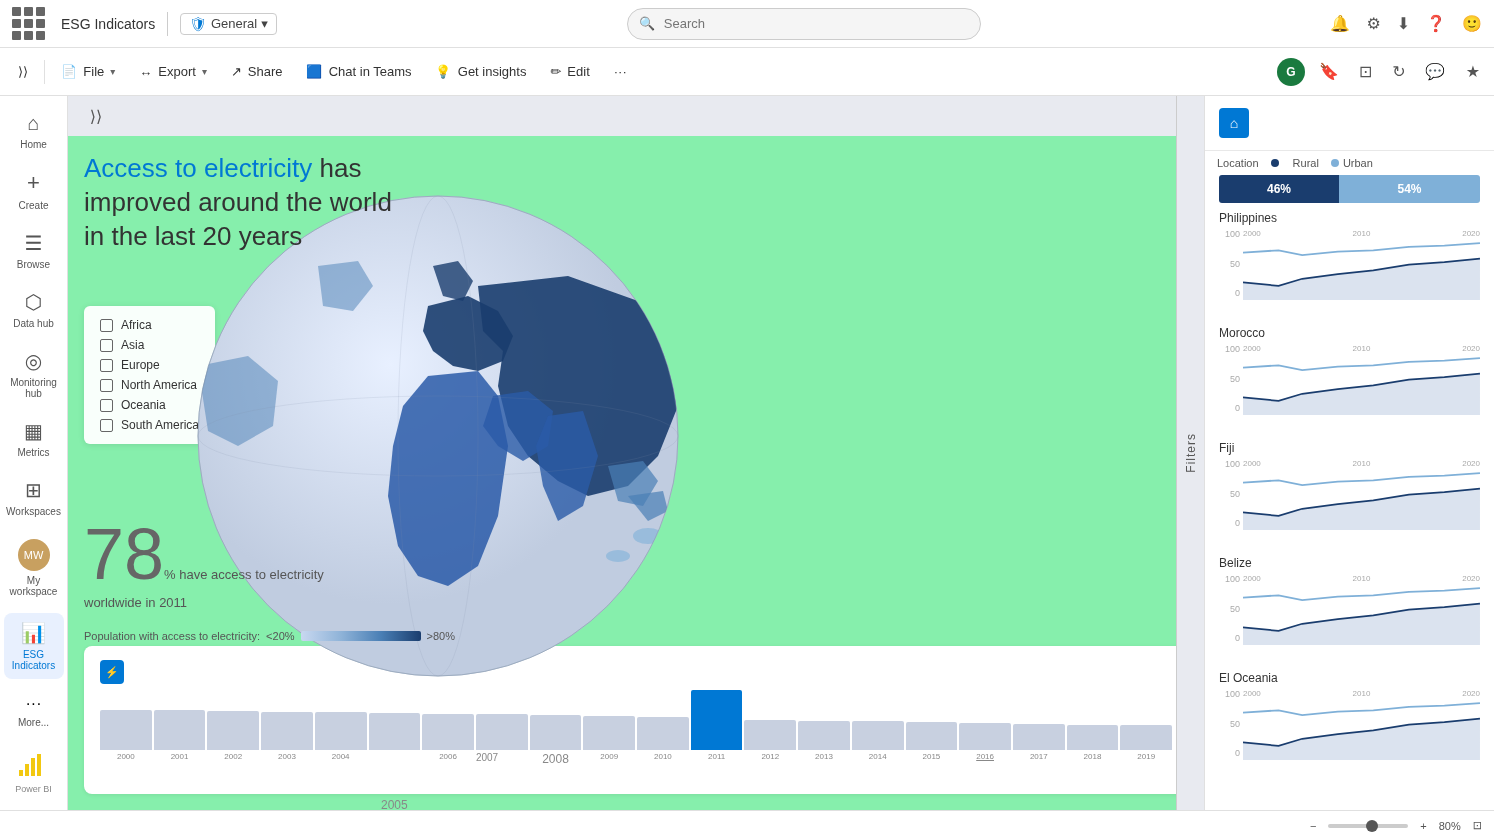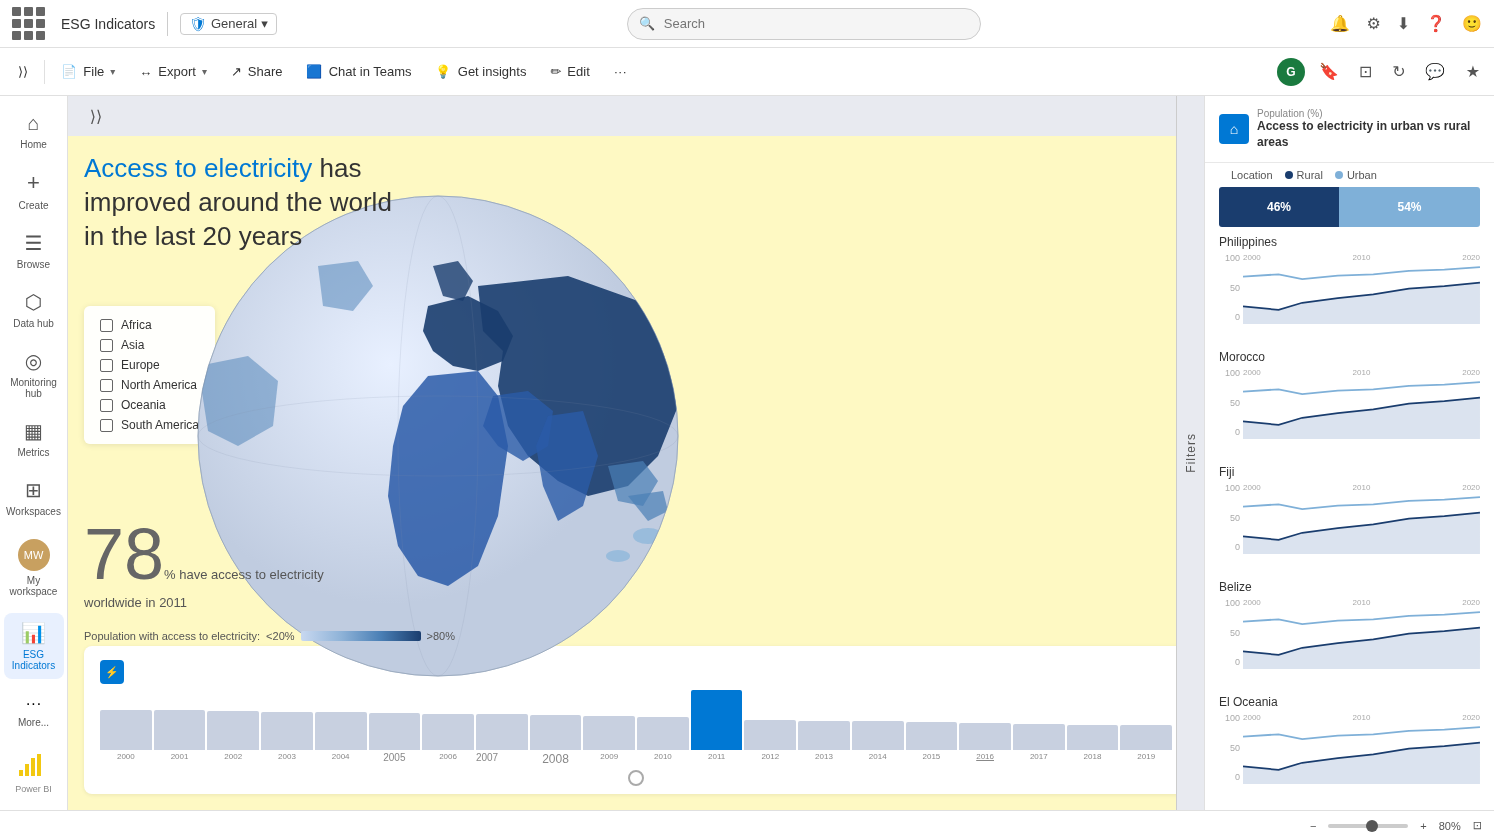--- a/index.html
+++ b/index.html
@@ -48,21 +48,21 @@
 
     
     .report-header { background: #e8eaf0; padding: 8px 16px; display: flex; align-items: center; gap: 12px; flex-shrink: 0; }
     .expand-btn { width: 24px; height: 24px; display: flex; align-items: center; justify-content: center; color: #555; cursor: pointer; }
     .report-tab { padding: 6px 14px; border-radius: 4px; font-size: 12px; cursor: pointer; font-weight: 500; }
     .report-tab.active { background: #0078d4; color: #fff; }
     .report-tab.inactive { background: #d8dce6; color: #333; }
     .report-title { font-size: 11px; font-weight: 700; color: #1a6fbf; letter-spacing: 1px; text-transform: uppercase; }
 
     
-    .report-content { flex: 1; background: #fef9c3; padding: 16px; display: flex; flex-direction: column; gap: 12px; overflow: hidden; position: relative; }
+    .report-content { flex: 1; background: #86efac; padding: 16px; display: flex; flex-direction: column; gap: 12px; overflow: hidden; position: relative; }
 
     
     .legend-box { position: absolute; top: 180px; left: 14px; background: rgba(255,255,255,0.95); border-radius: 6px; padding: 12px 16px; box-shadow: 0 1px 6px rgba(0,0,0,0.1); }
     .legend-item { display: flex; align-items: center; gap: 8px; margin-bottom: 6px; font-size: 12px; color: #333; }
     .legend-item:last-child { margin-bottom: 0; }
     .legend-check { width: 13px; height: 13px; border: 1.5px solid #666; border-radius: 2px; flex-shrink: 0; }
 
     
     .stats-block { position: absolute; bottom: 230px; left: 14px; }
 
@@ -351,21 +351,21 @@
               <div style="flex: 1 1 0%; height: 26px; background: rgb(200, 208, 224); border-radius: 2px 2px 0px 0px; align-self: flex-end;"></div>
               <div style="flex: 1 1 0%; height: 25px; background: rgb(200, 208, 224); border-radius: 2px 2px 0px 0px; align-self: flex-end;"></div>
               <div style="flex: 1 1 0%; height: 25px; background: rgb(200, 208, 224); border-radius: 2px 2px 0px 0px; align-self: flex-end;"></div>
             </div>
           <div id="bar-labels-container" style="display:flex; gap:2px; margin-top:2px;">
               <div style="flex: 1 1 0%; font-size: 8px; color: rgb(136, 136, 136); text-align: center; white-space: nowrap; overflow: hidden;">2000</div>
               <div style="flex: 1 1 0%; font-size: 8px; color: rgb(136, 136, 136); text-align: center; white-space: nowrap; overflow: hidden;">2001</div>
               <div style="flex: 1 1 0%; font-size: 8px; color: rgb(136, 136, 136); text-align: center; white-space: nowrap; overflow: hidden;">2002</div>
               <div style="flex: 1 1 0%; font-size: 8px; color: rgb(136, 136, 136); text-align: center; white-space: nowrap; overflow: hidden;">2003</div>
               <div style="flex: 1 1 0%; font-size: 8px; color: rgb(136, 136, 136); text-align: center; white-space: nowrap; overflow: hidden;">2004</div>
-              <div style="flex: 1 1 0%; font-size: 10px; color: rgb(136, 136, 136); text-align: center; white-space: nowrap; overflow: hidden;">2005</div>
+              <div style="flex: 1 1 0%; font-size: 12px; color: rgb(136, 136, 136); text-align: center; white-space: nowrap; overflow: hidden; margin-top: 46px;">2005</div>
               <div style="flex: 1 1 0%; font-size: 8px; color: rgb(136, 136, 136); text-align: center; white-space: nowrap; overflow: hidden;">2006</div>
               <div style="flex: 1 1 0%; font-size: 10px; color: rgb(136, 136, 136); white-space: nowrap; overflow: hidden;">2007</div>
               <div style="flex: 1 1 0%; font-size: 12px; color: rgb(136, 136, 136); text-align: center; white-space: nowrap; overflow: hidden;">2008</div>
               <div style="flex: 1 1 0%; font-size: 8px; color: rgb(136, 136, 136); text-align: center; white-space: nowrap; overflow: hidden;">2009</div>
               <div style="flex: 1 1 0%; font-size: 8px; color: rgb(136, 136, 136); text-align: center; white-space: nowrap; overflow: hidden;">2010</div>
               <div style="flex: 1 1 0%; font-size: 8px; color: rgb(136, 136, 136); text-align: center; white-space: nowrap; overflow: hidden;">2011</div>
               <div style="flex: 1 1 0%; font-size: 8px; color: rgb(136, 136, 136); text-align: center; white-space: nowrap; overflow: hidden;">2012</div>
               <div style="flex: 1 1 0%; font-size: 8px; color: rgb(136, 136, 136); text-align: center; white-space: nowrap; overflow: hidden;">2013</div>
               <div style="flex: 1 1 0%; font-size: 8px; color: rgb(136, 136, 136); text-align: center; white-space: nowrap; overflow: hidden;">2014</div>
               <div style="flex: 1 1 0%; font-size: 8px; color: rgb(136, 136, 136); text-align: center; white-space: nowrap; overflow: hidden;">2015</div>
@@ -382,40 +382,36 @@
     </div>
 
     <div class="filters-tab">
       <span class="filters-tab-text">Filters</span>
     </div>
 
     <div class="right-panel">
       <div class="right-panel-header">
         <div style="display:flex; align-items:center; gap:8px;">
           <div style="width:30px; height:30px; background:#0078d4; border-radius:4px; display:flex; align-items:center; justify-content:center; color:white; font-size:14px; flex-shrink:0;">⌂</div>
-          <div>
-            <div style="font-size:10px; color:#888;">Population (%)</div>
-            <div style="font-size:12px; font-weight:600; color:#333; line-height:1.3;">Access to electricity in urban vs rural areas</div>
-          </div>
-        </div>
-      </div>
-
-      <div style="display:flex; align-items:center; gap:12px; padding:6px 26px; font-size:11px; color:#555;">
+        </div>
+      </div>
+
+      <div style="display:flex; align-items:center; gap:12px; padding:6px 12px; font-size:11px; color:#555;">
         <span>Location</span>
-        <div style="display:flex; align-items:center; gap:4px;">
+        <div style="display:flex; align-items:center; gap:14px;">
           <div style="width:8px; height:8px; border-radius:50%; background:#1a3d6e;"></div>
           <span>Rural</span>
         </div>
         <div style="display:flex; align-items:center; gap:4px;">
           <div style="width:8px; height:8px; border-radius:50%; background:#7fb0d8;"></div>
           <span>Urban</span>
         </div>
       </div>
 
-      <div style="display:flex; height:40px; margin:0 14px 8px; border-radius:3px; overflow:hidden;">
+      <div style="display:flex; height:28px; margin:0 14px 8px; border-radius:3px; overflow:hidden;">
         <div id="rural-bar" style="background: rgb(26, 61, 110); display: flex; align-items: center; justify-content: center; color: white; font-size: 12px; font-weight: 600; width: 46%;">46%</div>
         <div id="urban-bar" style="background: rgb(127, 176, 216); display: flex; align-items: center; justify-content: center; color: white; font-size: 12px; font-weight: 600; width: 54%;">54%</div>
       </div>
 
       <div class="country-charts" id="country-charts">
       <div style="margin-bottom: 12px;">
             <div style="font-size: 12px; color: rgb(51, 51, 51); font-weight: 500; margin-bottom: 4px;">Philippines</div>
             <div style="position: relative; height: 85px;">
               <div style="position: absolute; left: 0px; top: 0px; bottom: 16px; display: flex; flex-direction: column; justify-content: space-between; font-size: 9px; color: rgb(170, 170, 170); width: 24px; text-align: right; padding-right: 3px;">
                 <span>100</span>

